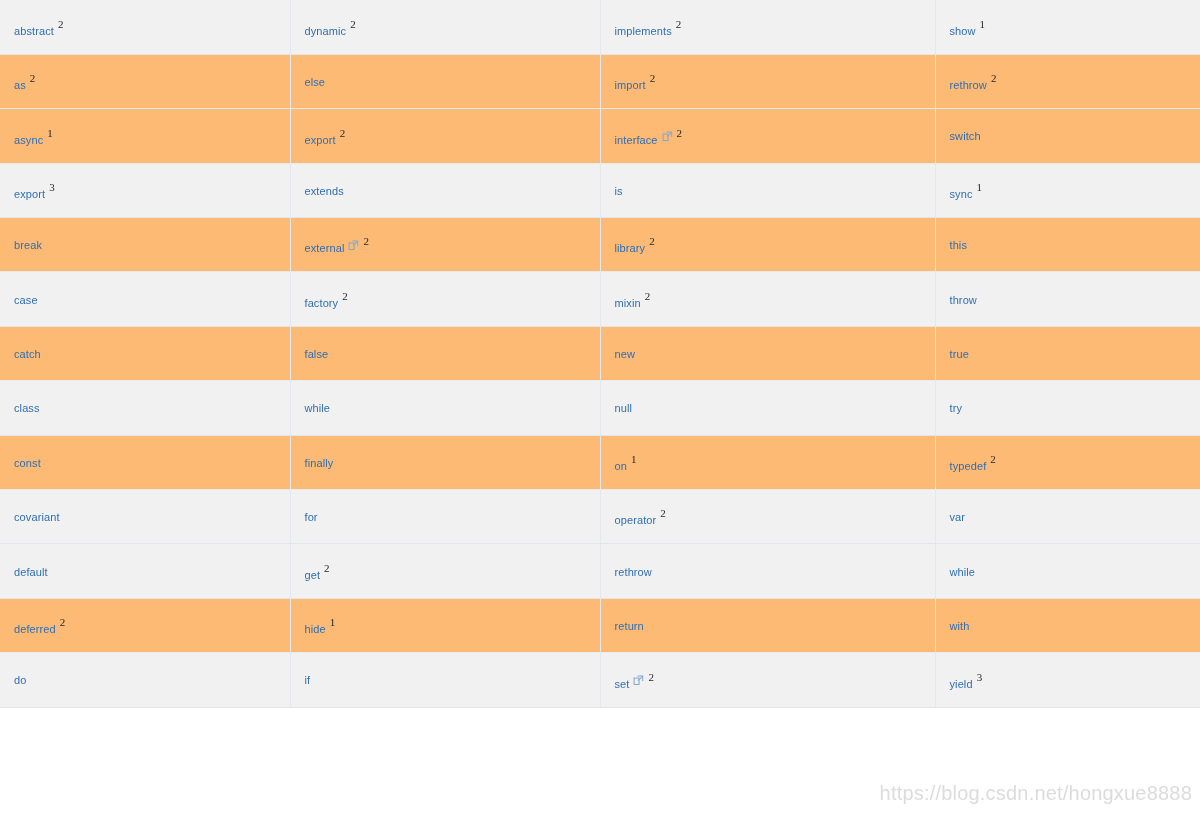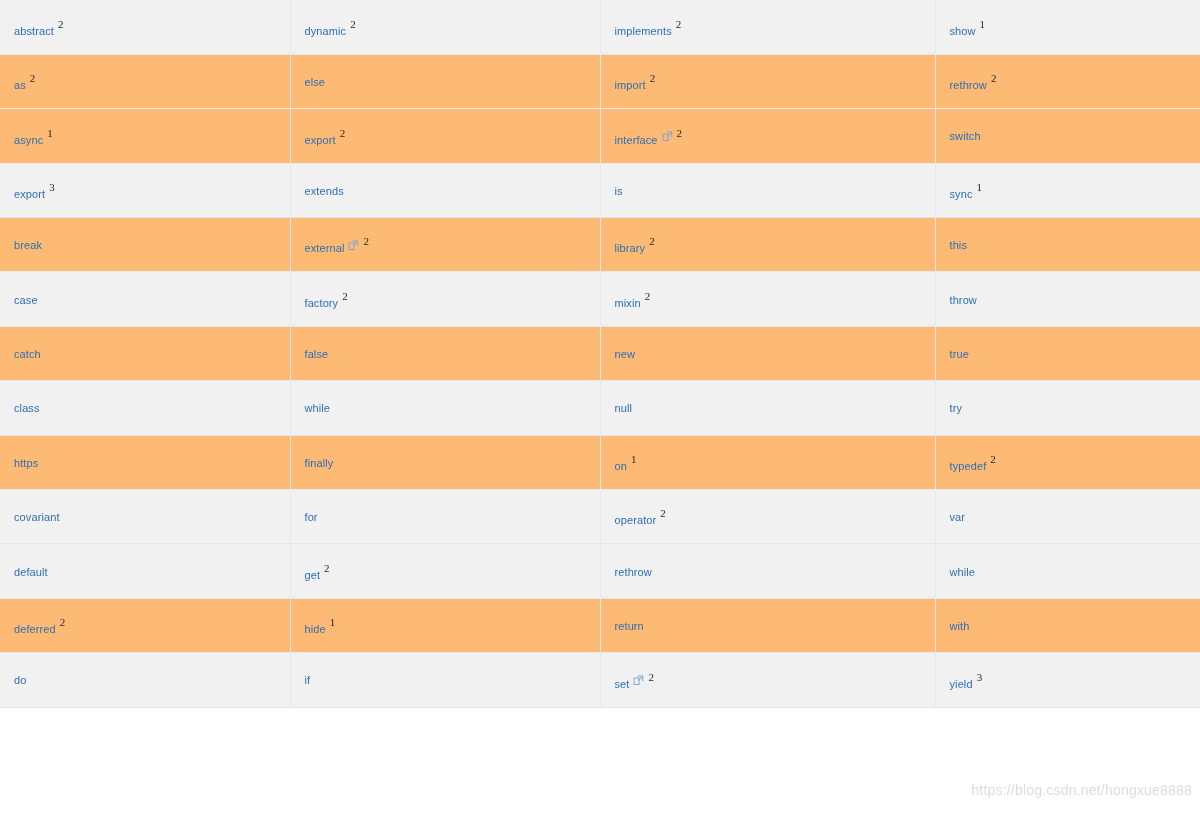--- a/index.html
+++ b/index.html
@@ -80,21 +80,21 @@
     vertical-align: super;
     margin-left: 4px;
     font-family: "Liberation Serif", serif;
   }
 
   .watermark {
     position: absolute;
     right: 8px;
     top: 782px;
     color: #dcdcdc;
-    font-size: 14px;
+    font-size: 20px;
     letter-spacing: 0.2px;
     font-family: "Liberation Sans", sans-serif;
     pointer-events: none;
     user-select: none;
     white-space: nowrap;
   }
 </style>
 </head>
 <body>
 
@@ -156,21 +156,21 @@
         <td><a class="kw" href="#">new</a></td>
         <td><a class="kw" href="#">true</a></td>
       </tr>
       <tr class="odd">
         <td><a class="kw" href="#">class</a></td>
         <td><a class="kw" href="#">while</a></td>
         <td><a class="kw" href="#">null</a></td>
         <td><a class="kw" href="#">try</a></td>
       </tr>
       <tr class="even">
-        <td><a class="kw" href="#">https</a></td>
+        <td><a class="kw" href="#">const</a></td>
         <td><a class="kw" href="#">finally</a></td>
         <td><a class="kw" href="#">on</a><sup class="sup">1</sup></td>
         <td><a class="kw" href="#">typedef</a><sup class="sup">2</sup></td>
       </tr>
       <tr class="odd">
         <td><a class="kw" href="#">covariant</a></td>
         <td><a class="kw" href="#">for</a></td>
         <td><a class="kw" href="#">operator</a><sup class="sup">2</sup></td>
         <td><a class="kw" href="#">var</a></td>
       </tr>

